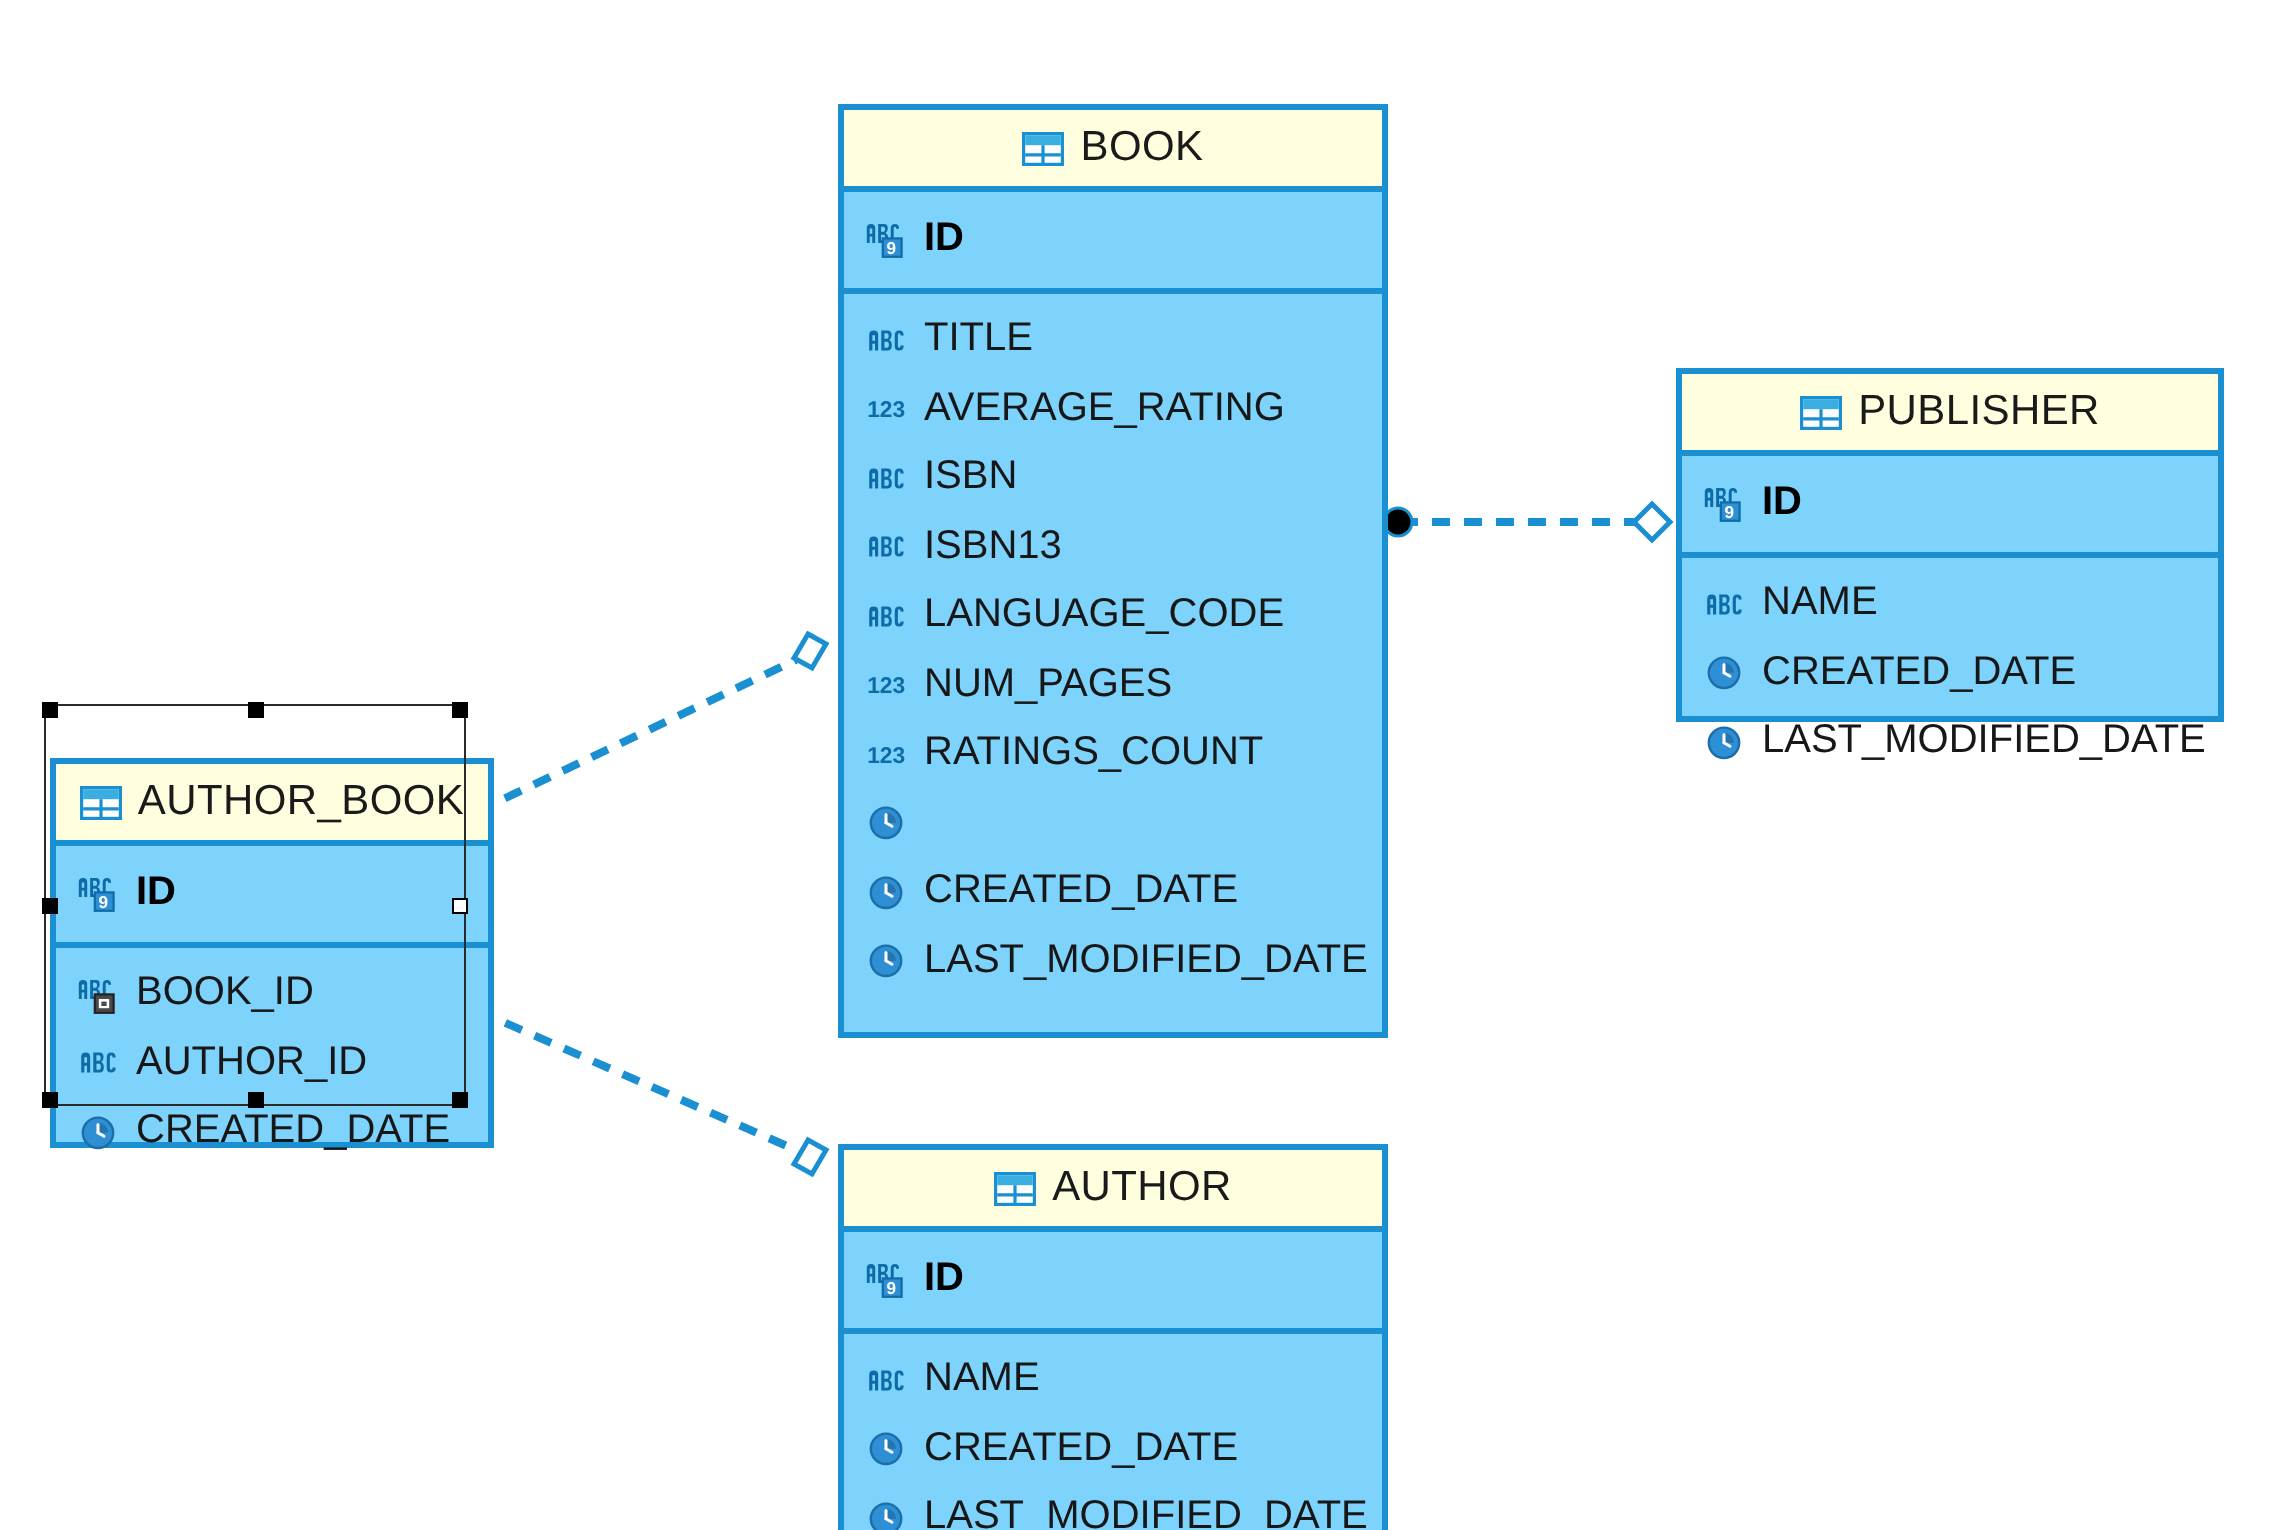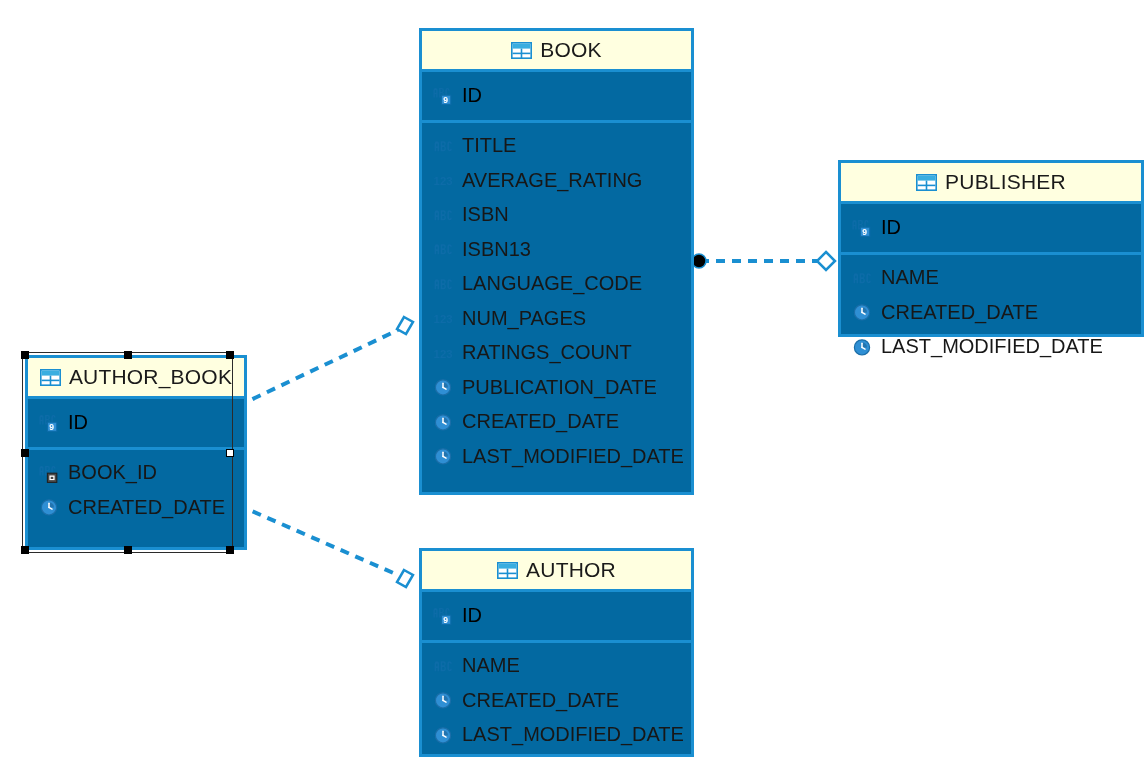--- a/index.html
+++ b/index.html
@@ -29,21 +29,22 @@
     width: 1147px;
     height: 765px;
     pointer-events: none;
   }
 
   
   .entity {
     position: absolute;
     box-sizing: border-box;
     border: 3px solid #1a8fd1;
-    background: #0369a1;
+    background: #7dd3fc;
+    margin-top: 24px;
   }
   .entity-header {
     background: #ffffe0;
     border-bottom: 3px solid #1a8fd1;
     height: 41px;
     display: flex;
     align-items: center;
     justify-content: center;
     gap: 8px;
     box-sizing: border-box;
@@ -68,21 +69,21 @@
     height: 34.5px;
     padding-left: 11px;
     box-sizing: border-box;
     white-space: nowrap;
   }
   .col-name {
     font-size: 20px;
     color: #171717;
   }
   .col.pk .col-name {
-    font-weight: normal;
+    font-weight: bold;
     color: #000000;
   }
 
   
   .tico {
     width: 20px;
     height: 20px;
     flex: 0 0 20px;
     display: block;
   }
@@ -228,21 +229,20 @@
             </svg>
             <span class="col-name">RATINGS_COUNT</span>
           </div>
           <div class="col">
             <svg class="tico" viewBox="0 0 20 20">
               <circle cx="10" cy="10.4" r="7.6" fill="#2f8fd4" stroke="#1b6ea8" stroke-width="1.2"></circle>
               <path d="M10 5.4 A5 5 0 0 1 15 10.4 L10 10.4 Z" fill="#1b5e8e" opacity="0.55"></path>
               <line x1="10" y1="10.4" x2="10" y2="6.3" stroke="#ffffff" stroke-width="1.5" stroke-linecap="round"></line>
               <line x1="10" y1="10.4" x2="13" y2="12.1" stroke="#ffffff" stroke-width="1.5" stroke-linecap="round"></line>
             </svg>
-            <span class="col-name">PUBLICATION_DATE</span>
           </div>
           <div class="col">
             <svg class="tico" viewBox="0 0 20 20">
               <circle cx="10" cy="10.4" r="7.6" fill="#2f8fd4" stroke="#1b6ea8" stroke-width="1.2"></circle>
               <path d="M10 5.4 A5 5 0 0 1 15 10.4 L10 10.4 Z" fill="#1b5e8e" opacity="0.55"></path>
               <line x1="10" y1="10.4" x2="10" y2="6.3" stroke="#ffffff" stroke-width="1.5" stroke-linecap="round"></line>
               <line x1="10" y1="10.4" x2="13" y2="12.1" stroke="#ffffff" stroke-width="1.5" stroke-linecap="round"></line>
             </svg>
             <span class="col-name">CREATED_DATE</span>
           </div>
@@ -250,21 +250,21 @@
             <svg class="tico" viewBox="0 0 20 20">
               <circle cx="10" cy="10.4" r="7.6" fill="#2f8fd4" stroke="#1b6ea8" stroke-width="1.2"></circle>
               <path d="M10 5.4 A5 5 0 0 1 15 10.4 L10 10.4 Z" fill="#1b5e8e" opacity="0.55"></path>
               <line x1="10" y1="10.4" x2="10" y2="6.3" stroke="#ffffff" stroke-width="1.5" stroke-linecap="round"></line>
               <line x1="10" y1="10.4" x2="13" y2="12.1" stroke="#ffffff" stroke-width="1.5" stroke-linecap="round"></line>
             </svg>
             <span class="col-name">LAST_MODIFIED_DATE</span>
           </div>
         </div>
       </div>
-      <div class="entity" style="left: 838px; top: 160px; width: 306px; height: 177px;">
+      <div class="entity" style="left: 838px; top: 160px; width: 274px; height: 177px;">
         <div class="entity-header">
           <svg class="tbl-ico" viewBox="0 0 21 17">
             <rect x="0.8" y="0.8" width="19.4" height="15.4" fill="#ffffff" stroke="#1a8fd1" stroke-width="1.6"></rect>
             <rect x="1.6" y="1.6" width="17.8" height="5" fill="#3aaee0"></rect>
             <line x1="10.5" y1="6.6" x2="10.5" y2="16.2" stroke="#1a8fd1" stroke-width="1.6"></line>
             <line x1="1.6" y1="11.4" x2="19.4" y2="11.4" stroke="#1a8fd1" stroke-width="1.6"></line>
           </svg>
           <span class="entity-title">PUBLISHER</span>
         </div>
         <div class="pk-section">
@@ -342,20 +342,30 @@
               <g transform="translate(0.4,3) scale(1.05)" fill="#0d6ca8">
                 <path d="M0 9 V2 Q0 0 2 0 Q4 0 4 2 V9 H2.6 V6 H1.4 V9 Z M1.4 4.6 H2.6 V2.2 H1.4 Z"></path>
                 <path d="M5.4 9 V0 H8.2 Q10 0 10 2.1 Q10 3.7 8.9 4.3 Q10.1 4.8 10.1 6.6 Q10.1 9 8.1 9 Z M6.8 3.7 H8 Q8.7 3.7 8.7 2.5 Q8.7 1.3 8 1.3 H6.8 Z M6.8 7.7 H8.1 Q8.8 7.7 8.8 6.4 Q8.8 5.1 8.1 5.1 H6.8 Z"></path>
                 <path d="M11.4 2.2 Q11.4 0 13.4 0 Q15.4 0 15.4 2.3 H14 Q14 1.3 13.4 1.3 Q12.8 1.3 12.8 2.3 V6.7 Q12.8 7.7 13.4 7.7 Q14 7.7 14 6.7 H15.4 Q15.4 9 13.4 9 Q11.4 9 11.4 6.8 Z"></path>
               </g>
               <rect x="8.4" y="10.2" width="9.4" height="9.2" fill="#4a4a4a" stroke="#222222" stroke-width="1.1"></rect>
               <rect x="10.4" y="12.5" width="5.2" height="4.6" fill="#ffffff"></rect>
               <rect x="11.7" y="13.8" width="2.6" height="2.2" fill="#4a4a4a"></rect>
             </svg>
             <span class="col-name">BOOK_ID</span>
+          </div>
+          <div class="col">
+            <svg class="tico" viewBox="0 0 20 20">
+              <g transform="translate(1.6,5.2) scale(1.12)" fill="#0d6ca8">
+                <path d="M0 9 V2 Q0 0 2 0 Q4 0 4 2 V9 H2.6 V6 H1.4 V9 Z M1.4 4.6 H2.6 V2.2 H1.4 Z"></path>
+                <path d="M5.4 9 V0 H8.2 Q10 0 10 2.1 Q10 3.7 8.9 4.3 Q10.1 4.8 10.1 6.6 Q10.1 9 8.1 9 Z M6.8 3.7 H8 Q8.7 3.7 8.7 2.5 Q8.7 1.3 8 1.3 H6.8 Z M6.8 7.7 H8.1 Q8.8 7.7 8.8 6.4 Q8.8 5.1 8.1 5.1 H6.8 Z"></path>
+                <path d="M11.4 2.2 Q11.4 0 13.4 0 Q15.4 0 15.4 2.3 H14 Q14 1.3 13.4 1.3 Q12.8 1.3 12.8 2.3 V6.7 Q12.8 7.7 13.4 7.7 Q14 7.7 14 6.7 H15.4 Q15.4 9 13.4 9 Q11.4 9 11.4 6.8 Z"></path>
+              </g>
+            </svg>
+            <span class="col-name">AUTHOR_ID</span>
           </div>
           <div class="col">
             <svg class="tico" viewBox="0 0 20 20">
               <circle cx="10" cy="10.4" r="7.6" fill="#2f8fd4" stroke="#1b6ea8" stroke-width="1.2"></circle>
               <path d="M10 5.4 A5 5 0 0 1 15 10.4 L10 10.4 Z" fill="#1b5e8e" opacity="0.55"></path>
               <line x1="10" y1="10.4" x2="10" y2="6.3" stroke="#ffffff" stroke-width="1.5" stroke-linecap="round"></line>
               <line x1="10" y1="10.4" x2="13" y2="12.1" stroke="#ffffff" stroke-width="1.5" stroke-linecap="round"></line>
             </svg>
             <span class="col-name">CREATED_DATE</span>
           </div>

